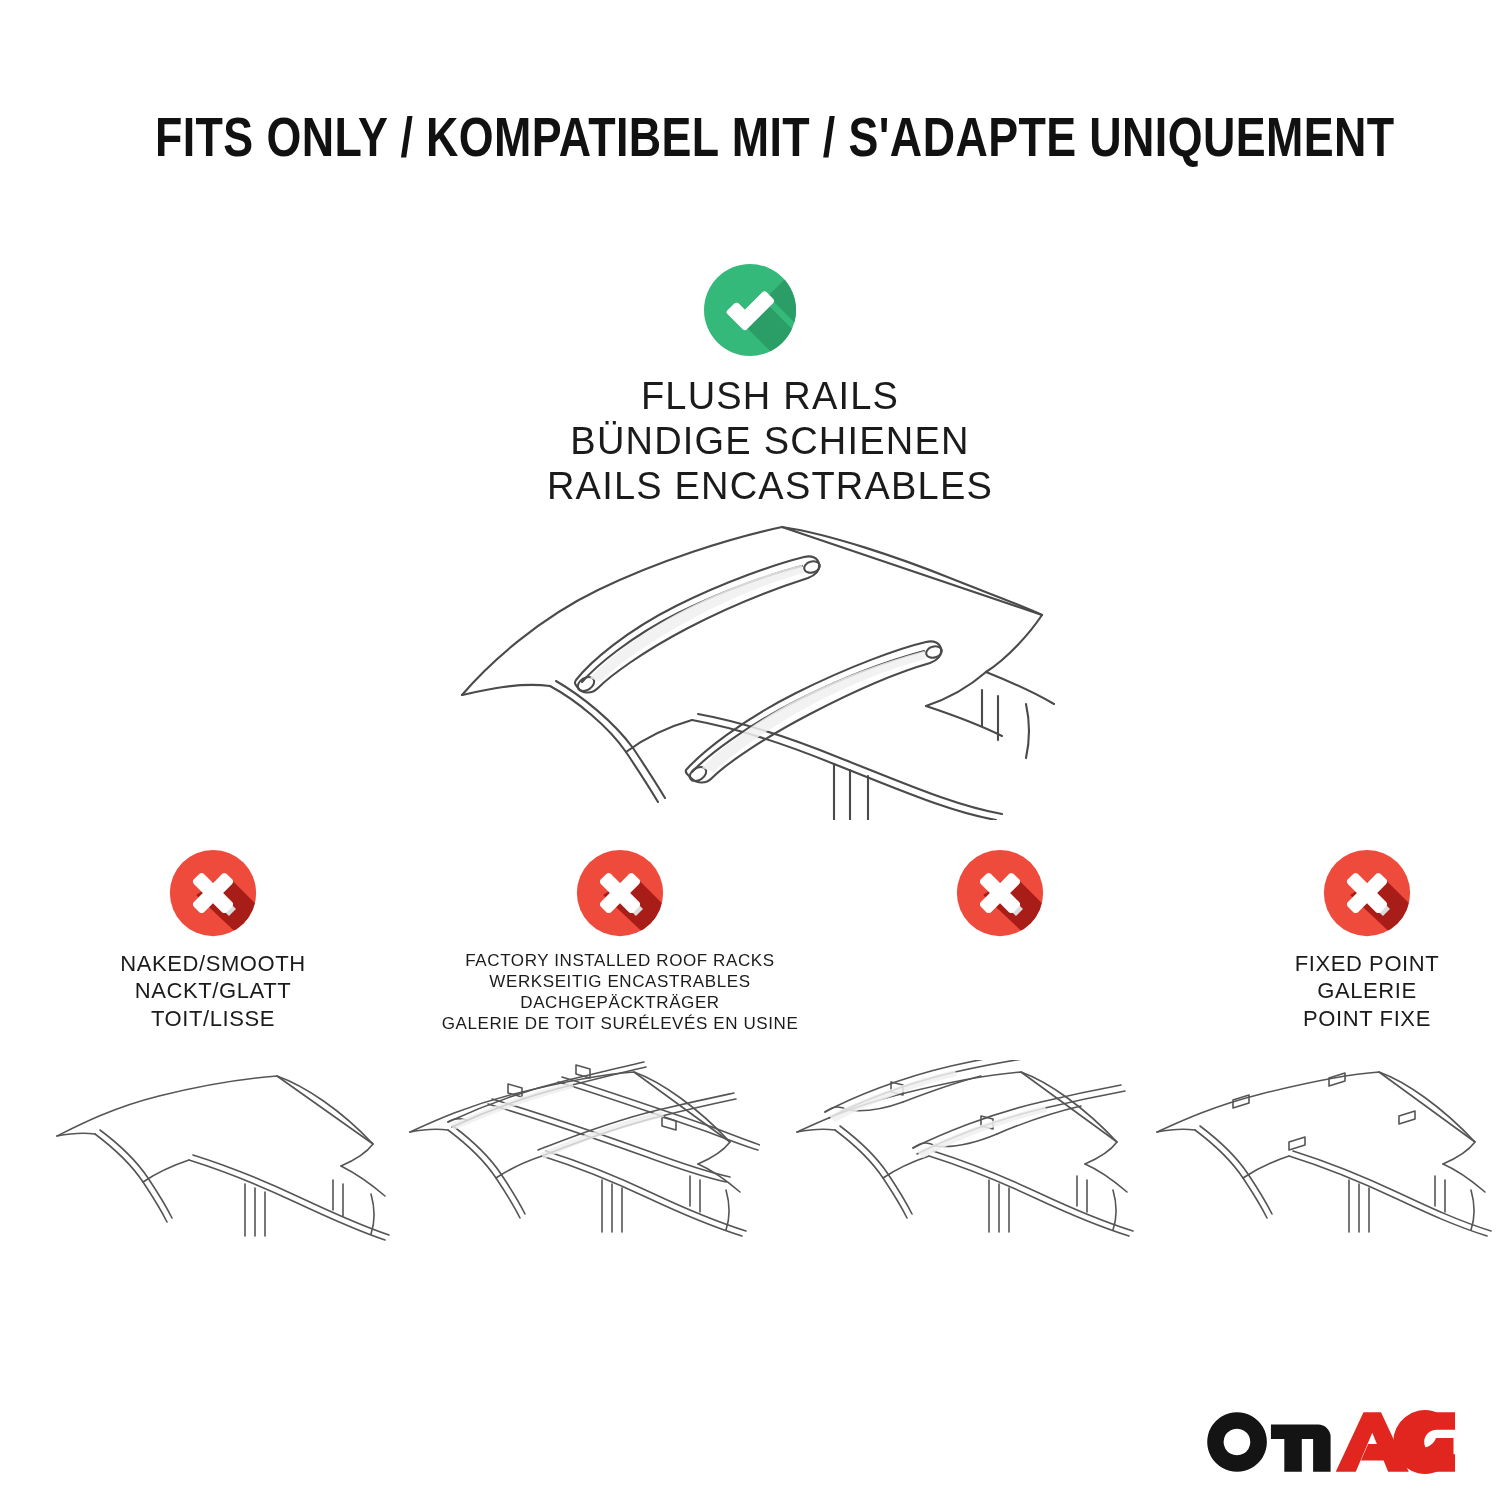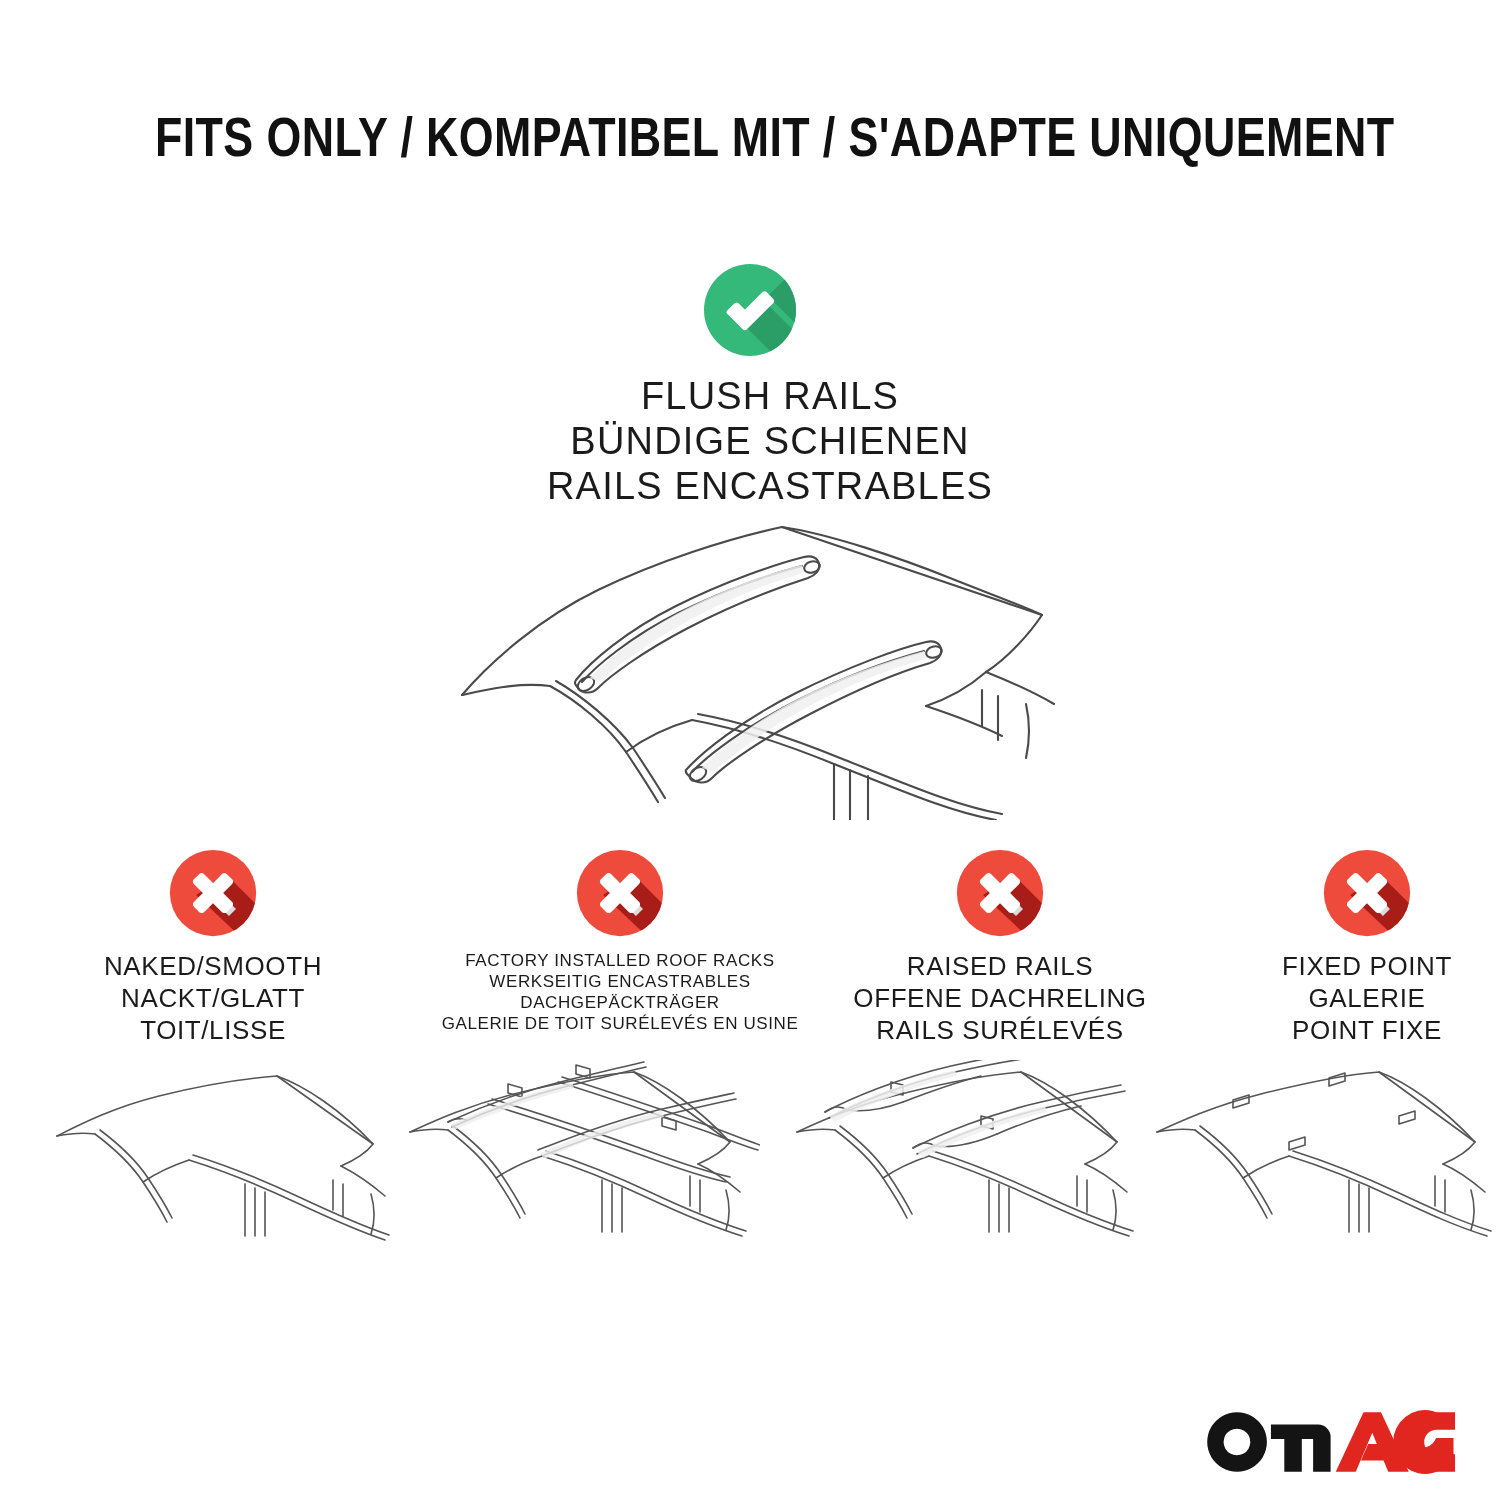--- a/index.html
+++ b/index.html
@@ -84,21 +84,21 @@
     margin:0 auto;
   }
   .x-badge svg{display:block;width:90px;height:90px;}
 
   .col-labels{
     margin-top:12px;
     line-height:1.24;
   }
   .col-line{
     display:block;
-    font-size:26px;
+    font-size:22px;
     font-weight:400;
     letter-spacing:0.6px;
     color:#1b1b1b;
     white-space:nowrap;
   }
   .col-2 .col-line{ font-size:17px; }
 
   
   .arts{
     position:absolute;
@@ -272,25 +272,20 @@
         <circle cx="48" cy="48" r="46" fill="#ee4b3c"></circle>
         <g clip-path="url(#xc3)">
           <path d="M48 38 L120 110 L120 135 L30 50 Z" fill="#a81d17"></path>
           <path d="M60 26 L130 96 L130 120 L44 40 Z" fill="#a81d17"></path>
         </g>
         <g clip-path="url(#xc3)">
           <path d="M55.5 48 L72.5 65 L65 72.5 L48 55.5 Z" fill="#dcdcdc"></path>
         </g>
         <path d="M38.4 27.6 L48 37.2 L57.6 27.6 C59 26.2 61.2 26.2 62.6 27.6 L68.4 33.4 C69.8 34.8 69.8 37 68.4 38.4 L58.8 48 L68.4 57.6 C69.8 59 69.8 61.2 68.4 62.6 L62.6 68.4 C61.2 69.8 59 69.8 57.6 68.4 L48 58.8 L38.4 68.4 C37 69.8 34.8 69.8 33.4 68.4 L27.6 62.6 C26.2 61.2 26.2 59 27.6 57.6 L37.2 48 L27.6 38.4 C26.2 37 26.2 34.8 27.6 33.4 L33.4 27.6 C34.8 26.2 37 26.2 38.4 27.6 Z" fill="#ffffff"></path>
       </svg>
-    </div>
-    <div class="col-labels">
-      <span class="col-line">RAISED RAILS</span>
-      <span class="col-line">OFFENE DACHRELING</span>
-      <span class="col-line">RAILS SURÉLEVÉS</span>
     </div>
   </div>
 
   <div class="col col-4">
     <div class="x-badge">
       <svg viewBox="0 0 96 96" xmlns="http://www.w3.org/2000/svg">
         <defs>
             <clipPath id="xc4">
               <circle cx="48" cy="48" r="46"></circle>
             </clipPath>

